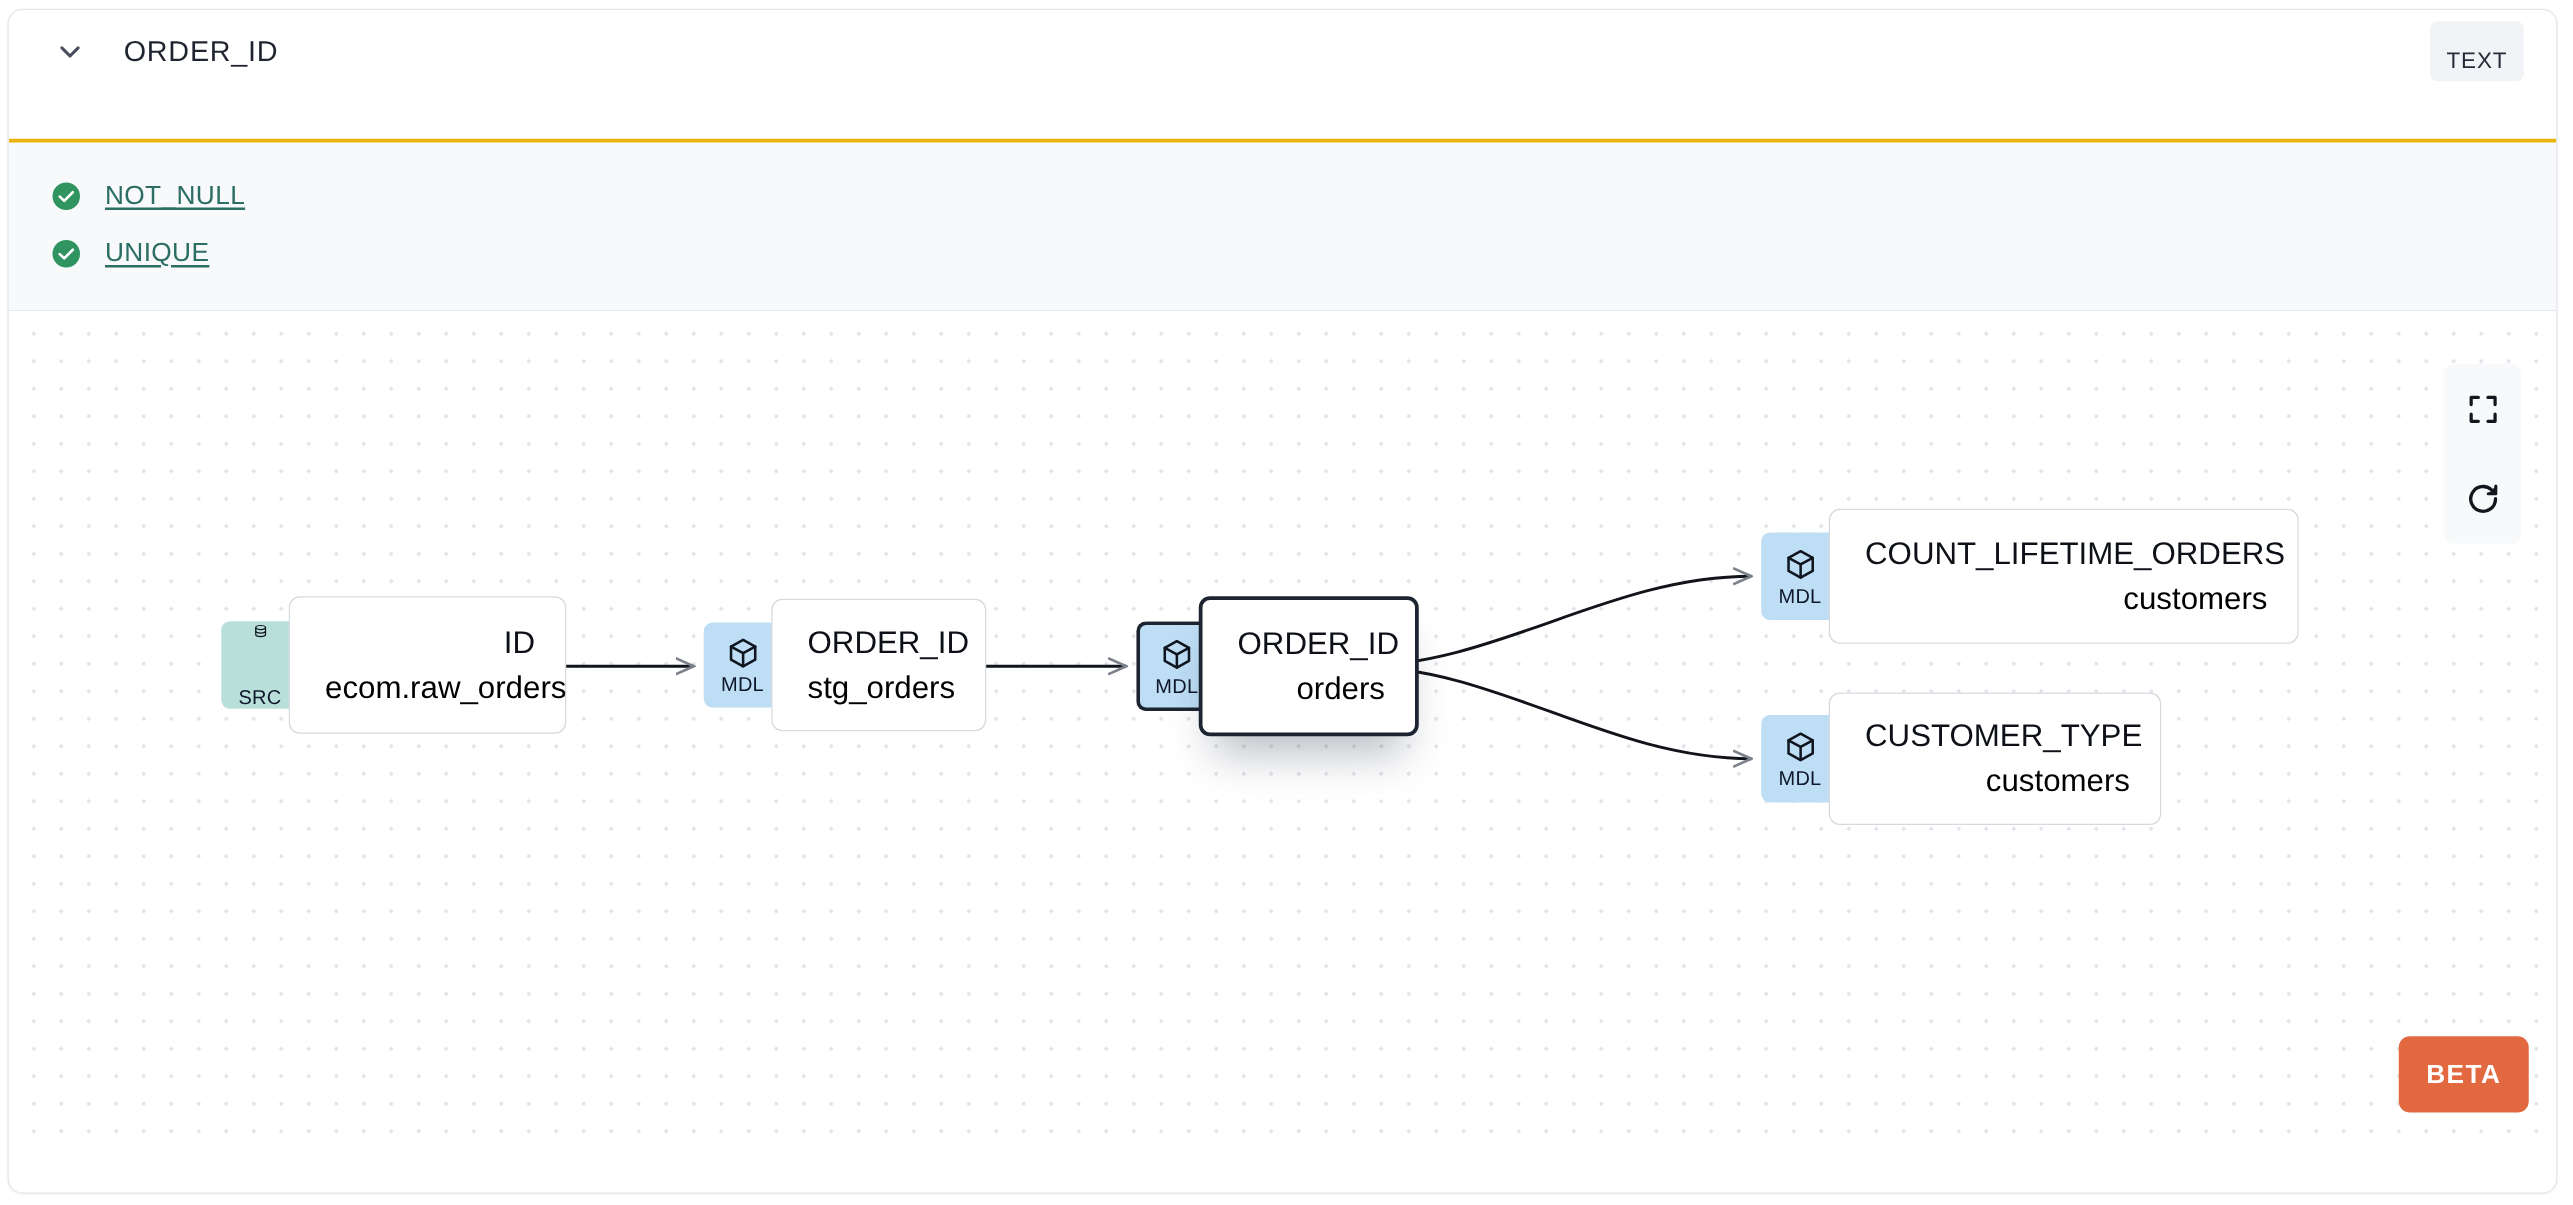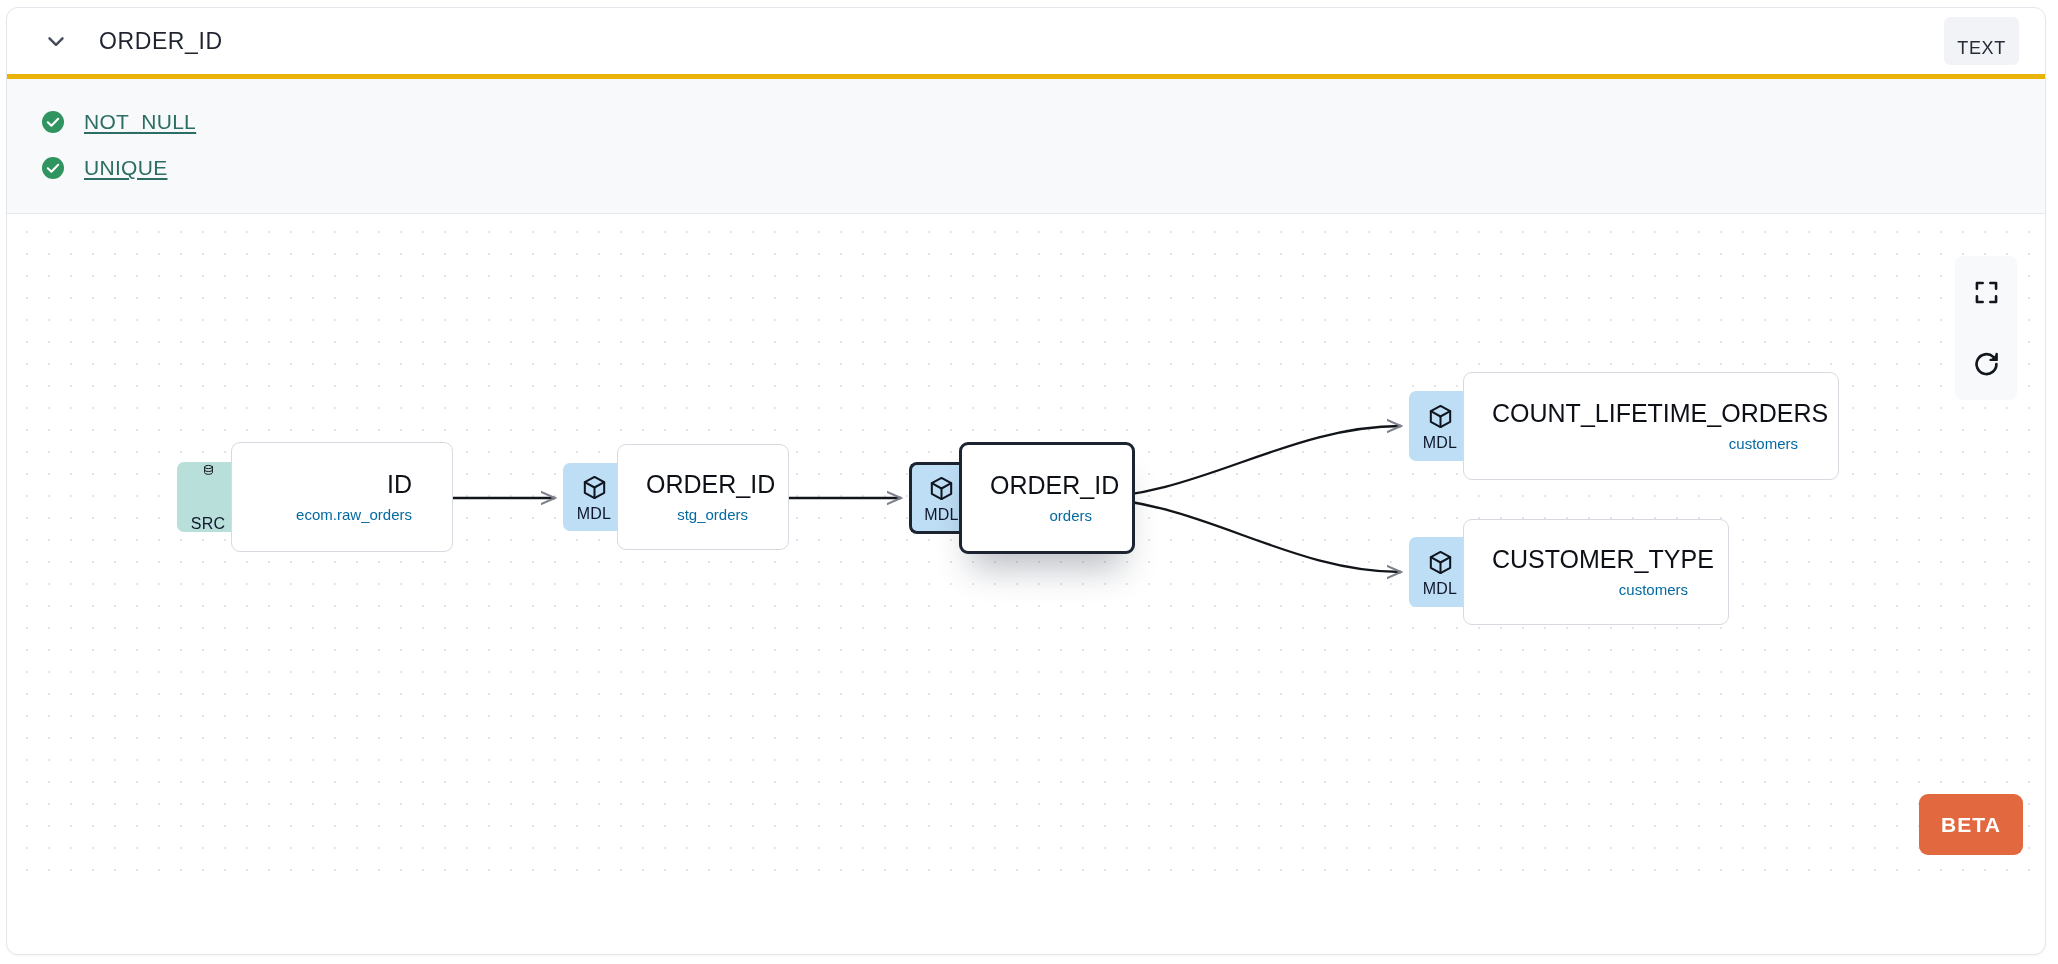--- a/index.html
+++ b/index.html
@@ -77,23 +77,24 @@
   .description {
     padding: 0 34px 26px 34px;
     font-size: 22px;
     color: #5b626e;
     line-height: 1.3;
   }
 
   
   .tests {
     background: #f7f9fb;
-    border-top: 5px solid #eab308;
+    border-top: 3px solid #eab308;
     border-bottom: 1px solid #e6e9ec;
     padding: 20px 34px 22px 34px;
+    margin-top: 37px;
   }
   .test-row {
     display: flex;
     align-items: center;
     height: 46px;
   }
   .check-icon {
     width: 24px;
     height: 24px;
     flex: none;
@@ -159,34 +160,34 @@
     letter-spacing: 0.2px;
   }
   .node-body {
     margin-left: -8px;
     background: #ffffff;
     border: 1px solid #d6dae0;
     border-radius: 9px;
     display: flex;
     flex-direction: column;
     justify-content: center;
-    padding: 0 40px 0 28px;
+    padding: 0 24px 0 28px;
     box-sizing: border-box;
     position: relative;
     z-index: 2;
   }
   .node-name {
     font-size: 25px;
     color: #0d1117;
     line-height: 1.16;
     white-space: nowrap;
   }
   .node-sub {
-    font-size: 15px;
-    color: #0369a1;
+    font-size: 25px;
+    color: #000000;
     line-height: 1.16;
     margin-top: 7px;
     white-space: nowrap;
   }
   
   .node.selected .node-badge {
     border: 3px solid #1c2431;
     border-right: none;
     border-radius: 8px 0 0 8px;
   }

